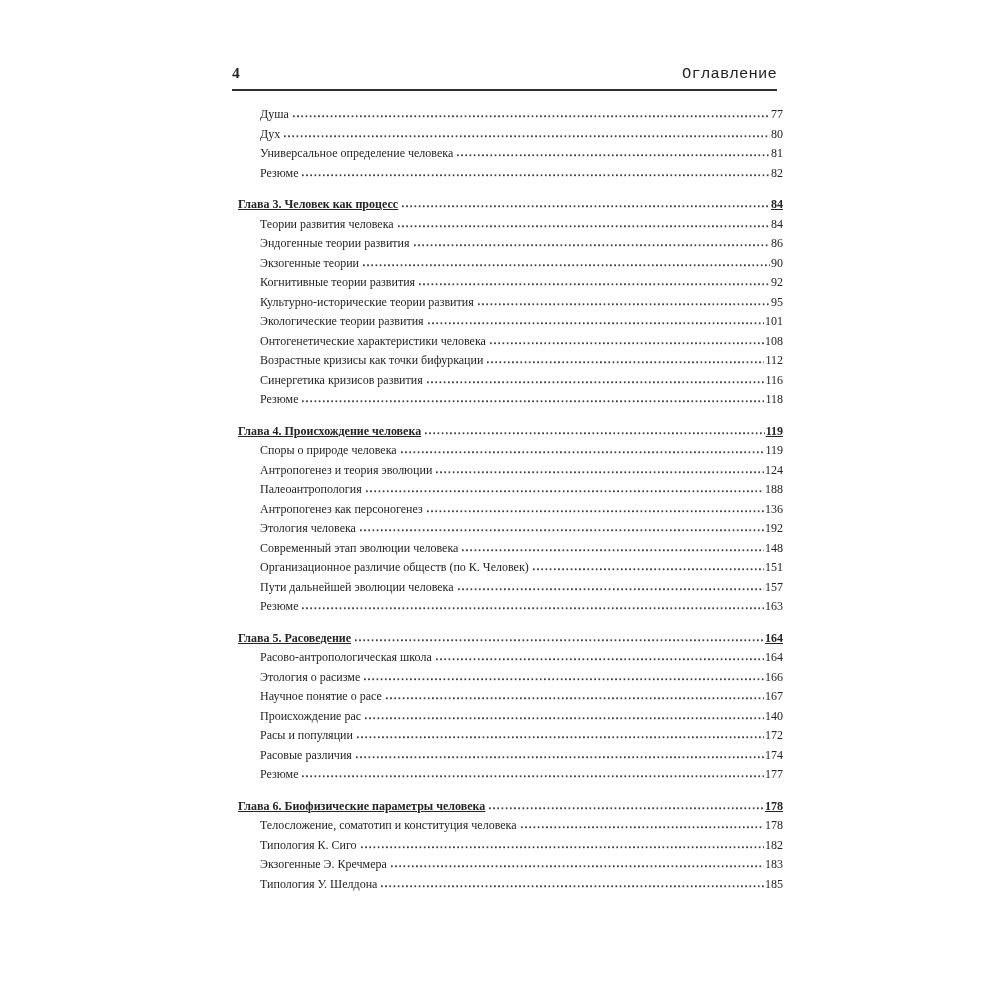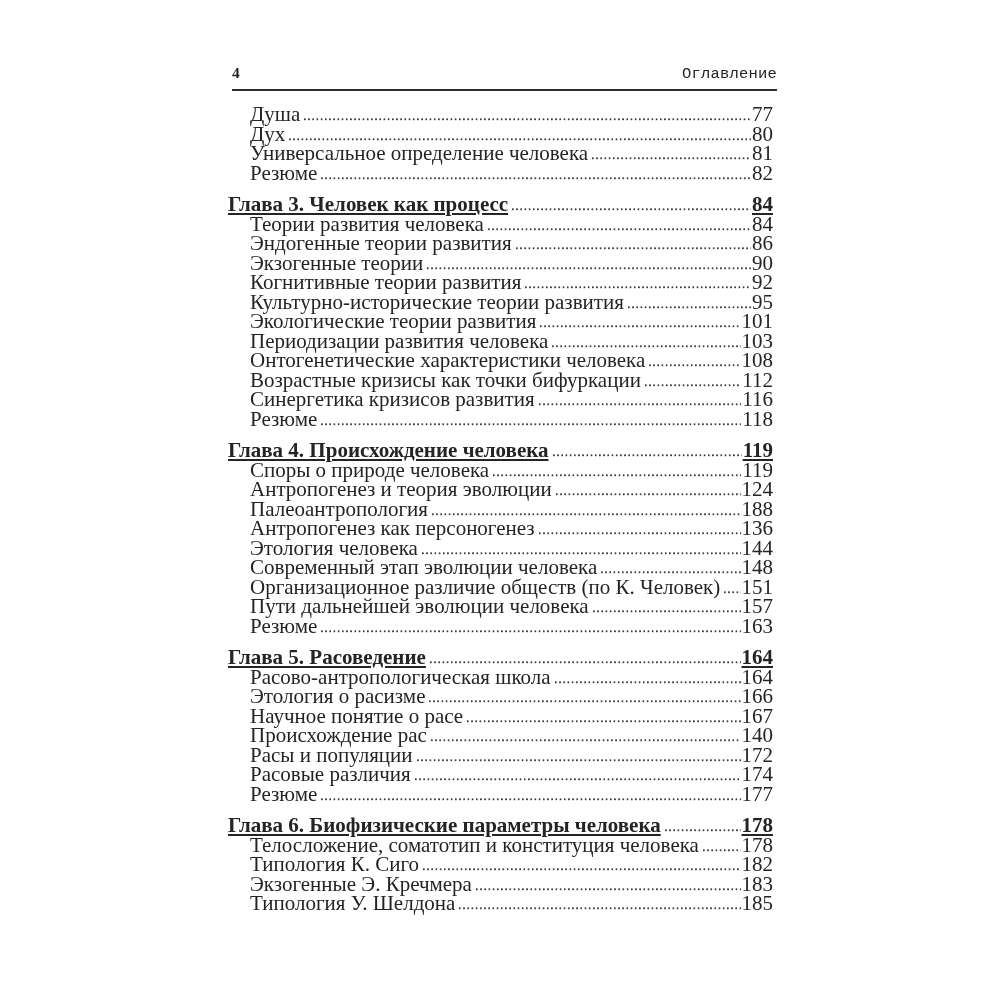--- a/index.html
+++ b/index.html
@@ -24,23 +24,23 @@
     align-items: baseline;
     font-size: 15.5px;
     line-height: 18px;
     border-bottom: 2px solid #2e2e2e;
     padding-bottom: 6px;
   }
   .page-num { font-weight: bold; }
   .header-title { font-weight: normal; letter-spacing: 0.2px; font-family: Liberation Mono, monospace; }
   .toc {
     position: absolute;
-    left: 228px; top: 105px;
+    left: 238px; top: 105px;
     width: 545px;
-    font-size: 21px;
+    font-size: 12px;
   }
   .toc-row {
     display: flex;
     align-items: baseline;
     line-height: 19.5px;
     height: 19.5px;
   }
   .toc-row.sub { padding-left: 22px; }
   .toc-row.chapter { margin-top: 12px; font-weight: bold; text-decoration: underline; }
   .toc-title { white-space: nowrap; flex: 0 0 auto; }
@@ -117,25 +117,20 @@
         <span class="toc-title">Культурно-исторические теории развития</span>
         <span class="toc-leader"></span>
         <span class="toc-page">95</span>
       </div>
       <div class="toc-row sub">
         <span class="toc-title">Экологические теории развития</span>
         <span class="toc-leader"></span>
         <span class="toc-page">101</span>
       </div>
       <div class="toc-row sub">
-        <span class="toc-title">Периодизации развития человека</span>
-        <span class="toc-leader"></span>
-        <span class="toc-page">103</span>
-      </div>
-      <div class="toc-row sub">
         <span class="toc-title">Онтогенетические характеристики человека</span>
         <span class="toc-leader"></span>
         <span class="toc-page">108</span>
       </div>
       <div class="toc-row sub">
         <span class="toc-title">Возрастные кризисы как точки бифуркации</span>
         <span class="toc-leader"></span>
         <span class="toc-page">112</span>
       </div>
       <div class="toc-row sub">
@@ -169,21 +164,21 @@
         <span class="toc-page">188</span>
       </div>
       <div class="toc-row sub">
         <span class="toc-title">Антропогенез как персоногенез</span>
         <span class="toc-leader"></span>
         <span class="toc-page">136</span>
       </div>
       <div class="toc-row sub">
         <span class="toc-title">Этология человека</span>
         <span class="toc-leader"></span>
-        <span class="toc-page">144</span>
+        <span class="toc-page">192</span>
       </div>
       <div class="toc-row sub">
         <span class="toc-title">Современный этап эволюции человека</span>
         <span class="toc-leader"></span>
         <span class="toc-page">148</span>
       </div>
       <div class="toc-row sub">
         <span class="toc-title">Организационное различие обществ (по К. Человек)</span>
         <span class="toc-leader"></span>
         <span class="toc-page">151</span>

